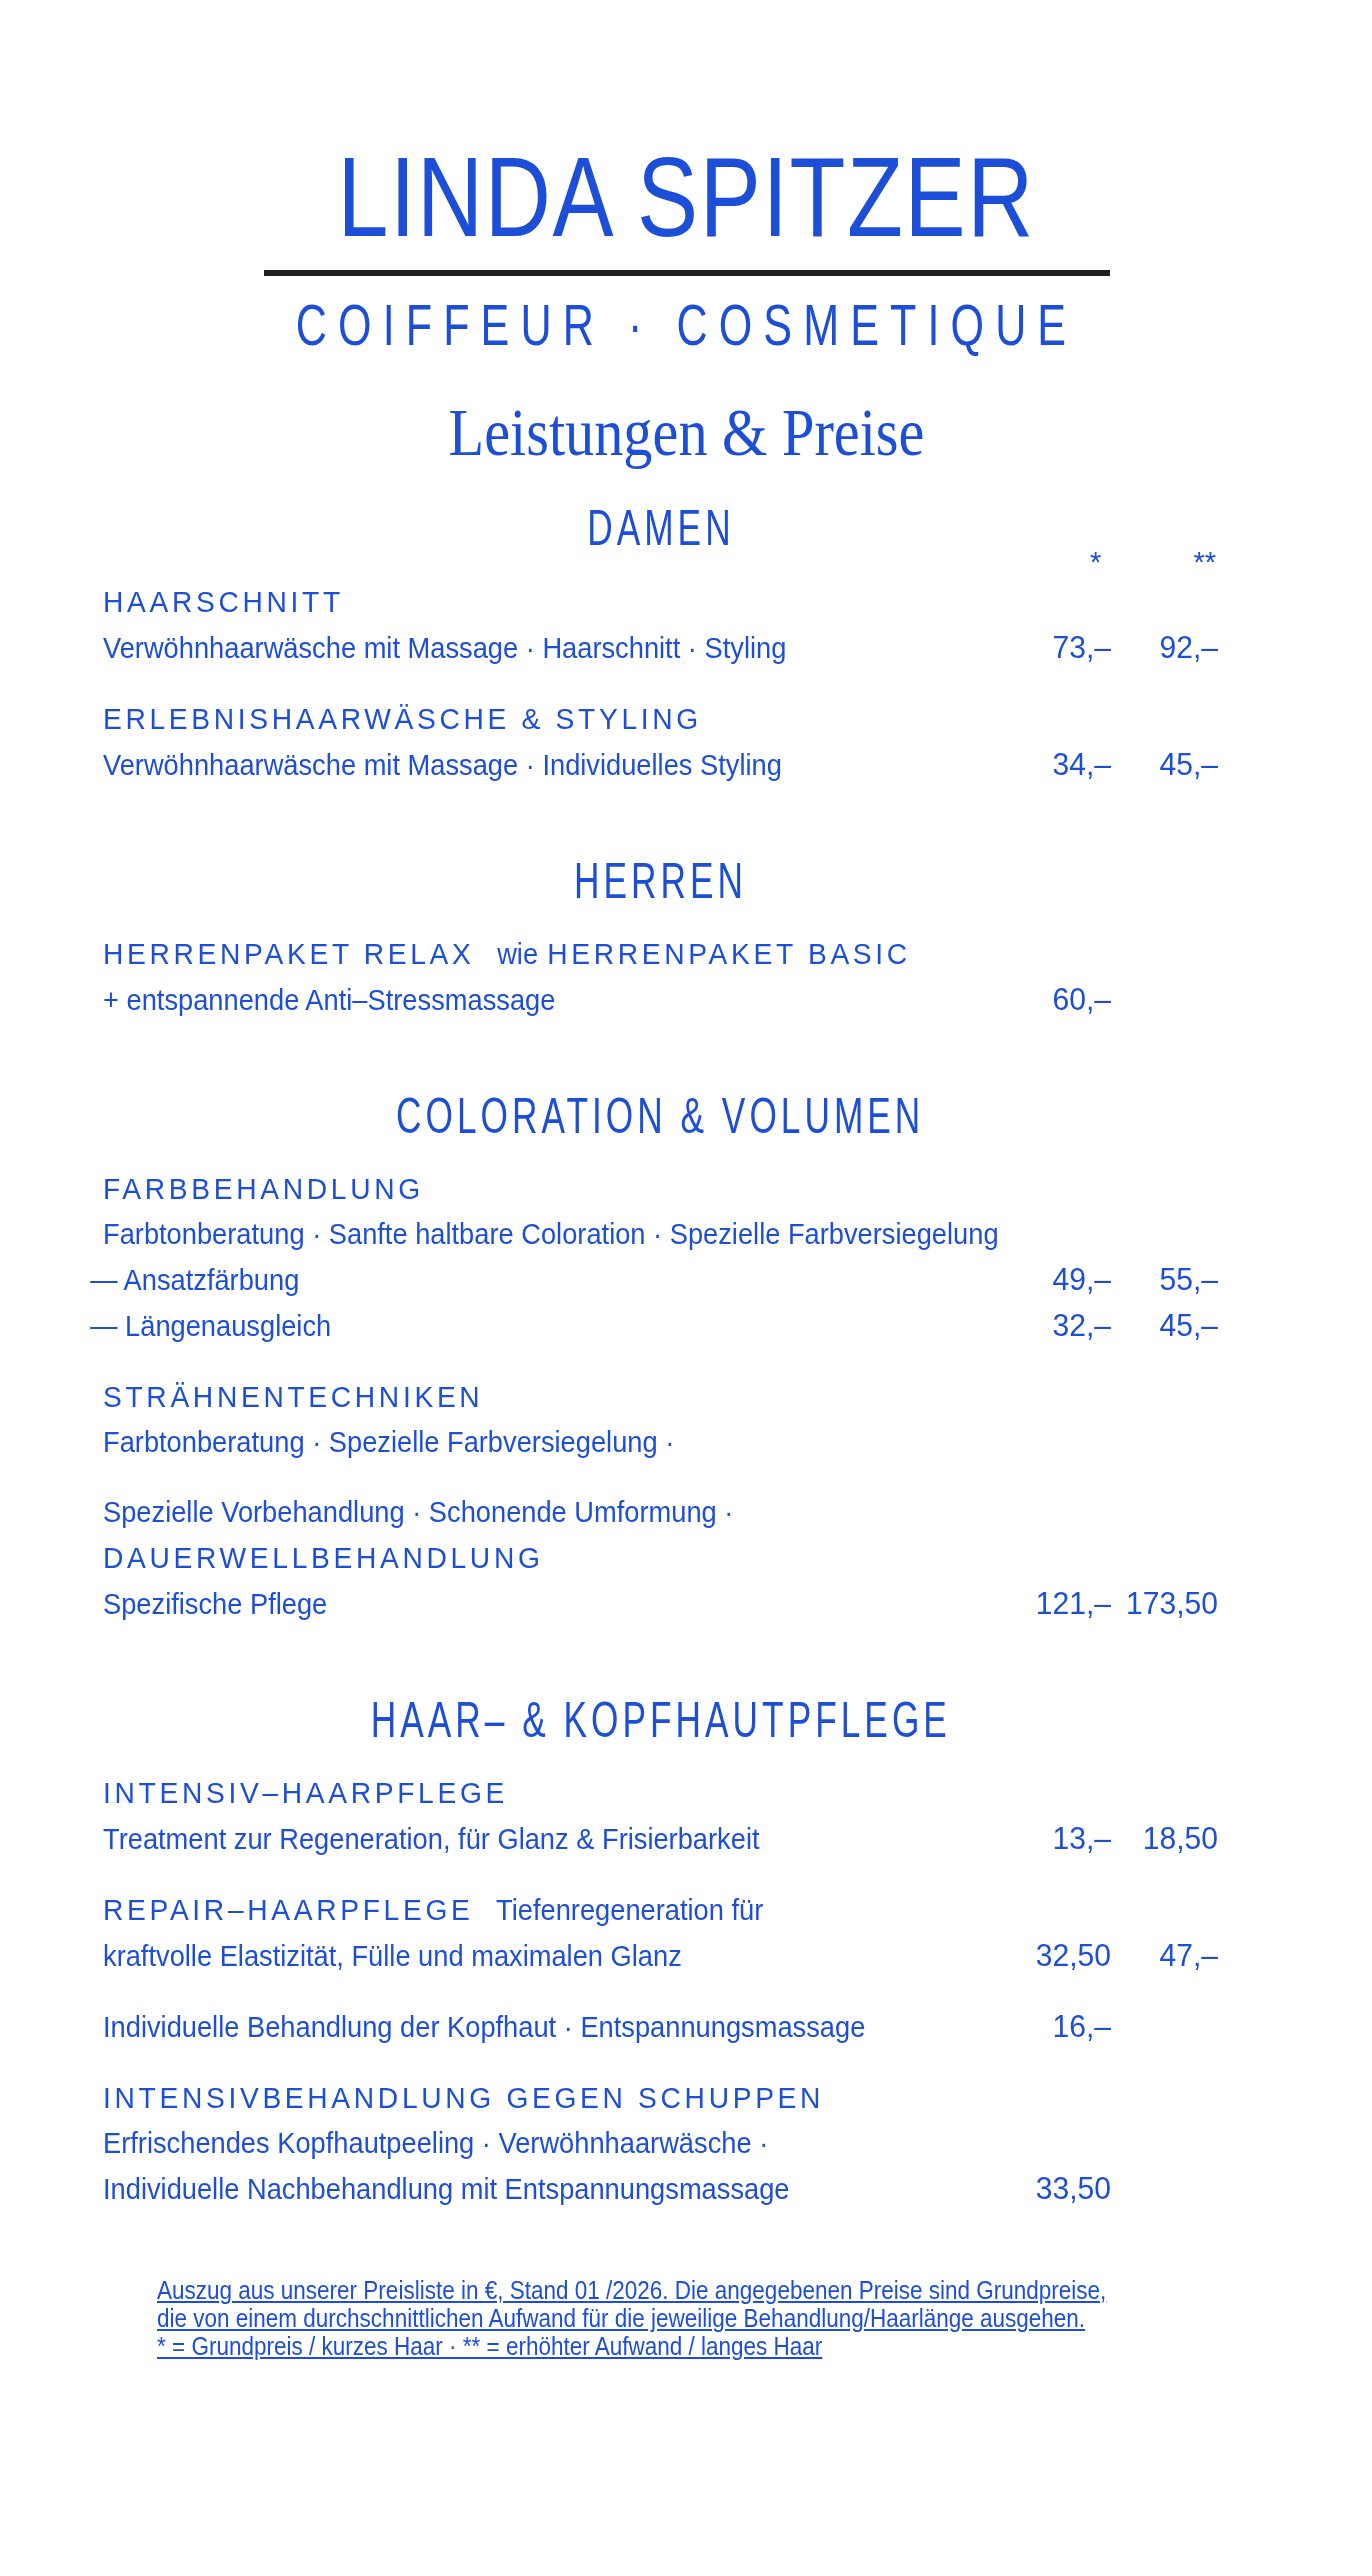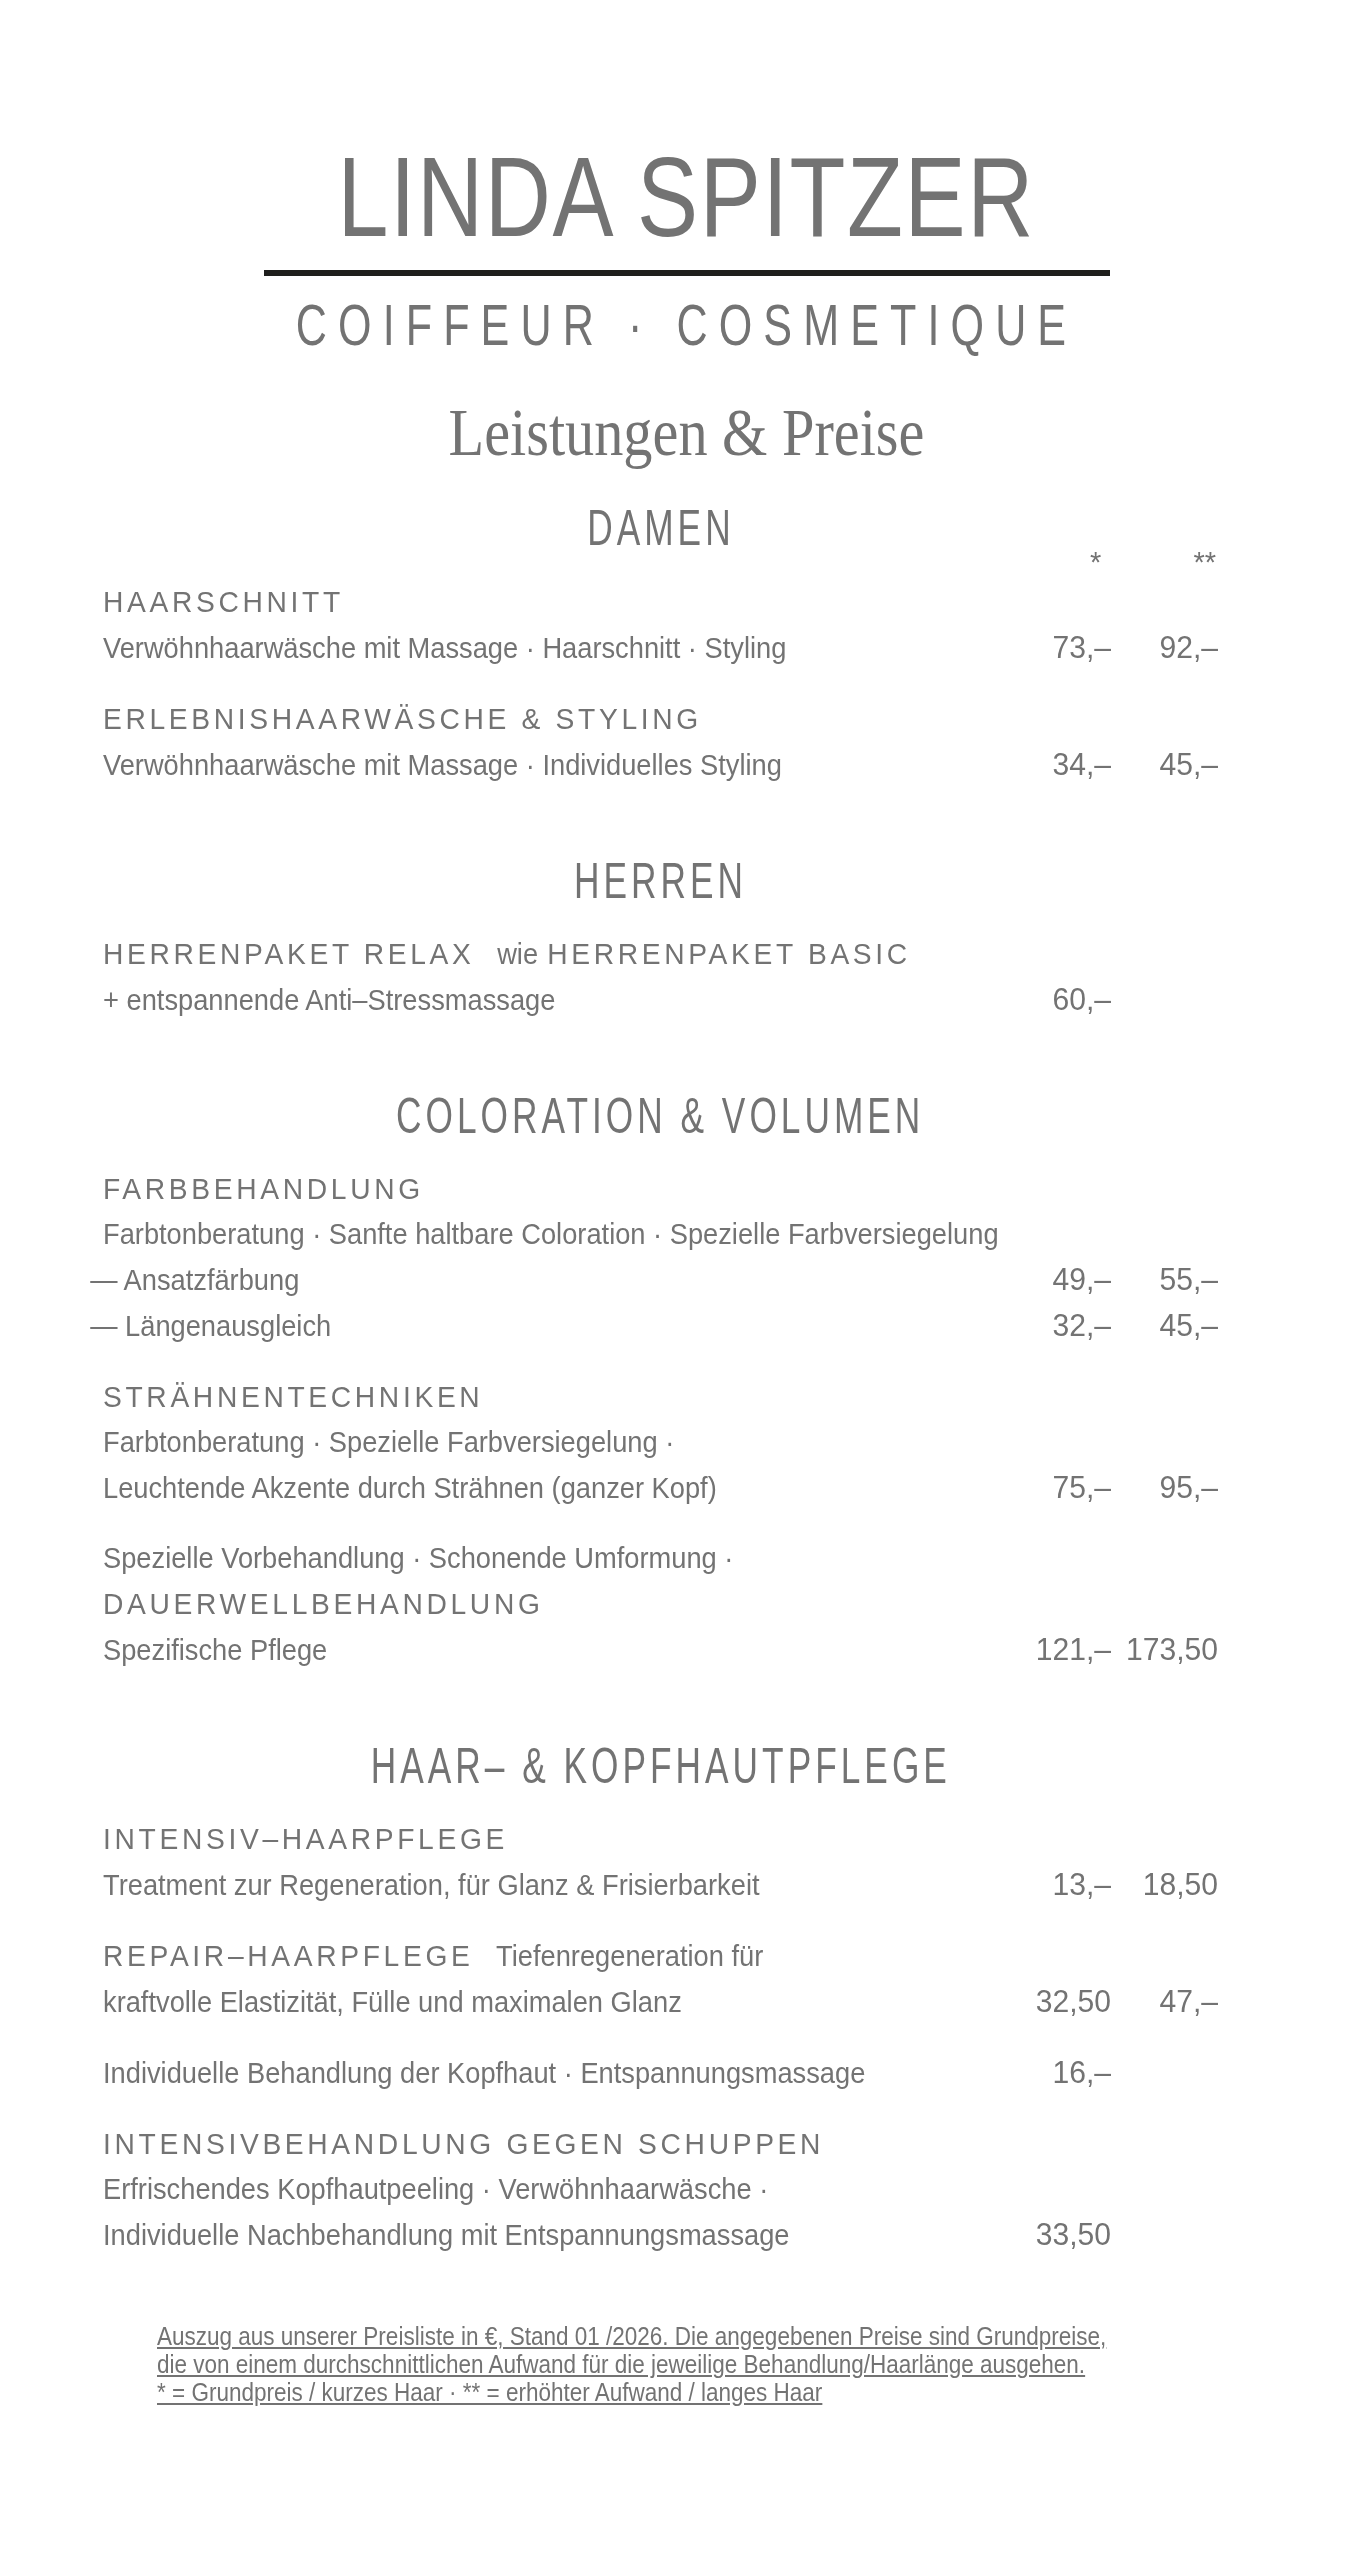--- a/index.html
+++ b/index.html
@@ -1,18 +1,18 @@
 <!DOCTYPE html>
 <html><head>
 <meta charset="utf-8">
 <style>
   html,body { margin:0; padding:0; background:#ffffff; }
   .page {
     position:relative; width:1373px; height:2576px; background:#ffffff;
-    color:#737373; font-family:"Liberation Sans", sans-serif; overflow:hidden;
+    color:#1d4ed8; font-family:"Liberation Sans", sans-serif; overflow:hidden;
   }
   
   .brand { text-align:center; padding-top:142px; }
   .brand-name {
     display:inline-block; font-size:109px; line-height:1; letter-spacing:1.9px;
     font-weight:400; white-space:nowrap;
     transform:scale(0.84,1.04); transform-origin:center;
   }
   .brand-rule { width:846px; height:5.8px; background:#1f1f1d; margin:19.4px auto 0; }
   .brand-sub {
@@ -168,25 +168,20 @@
     <div class="cell p p1"></div>
     <div class="cell p p2"></div>
   </div>
 
   <div class="row">
     <div class="cell text"><span class="body">Farbtonberatung · Spezielle Farbversiegelung ·</span></div>
     <div class="cell p p1"></div>
     <div class="cell p p2"></div>
   </div>
 
-  <div class="row">
-    <div class="cell text"><span class="body">Leuchtende Akzente durch Strähnen (ganzer Kopf)</span></div>
-    <div class="cell p p1">75,–</div>
-    <div class="cell p p2">95,–</div>
-  </div>
 </div>
           <div class="item">
   <div class="row">
     <div class="cell text"><span class="body">Spezielle Vorbehandlung · Schonende Umformung ·</span></div>
     <div class="cell p p1"></div>
     <div class="cell p p2"></div>
   </div>
 
   <div class="row">
     <div class="cell text"><span class="title">DAUERWELLBEHANDLUNG</span></div>

